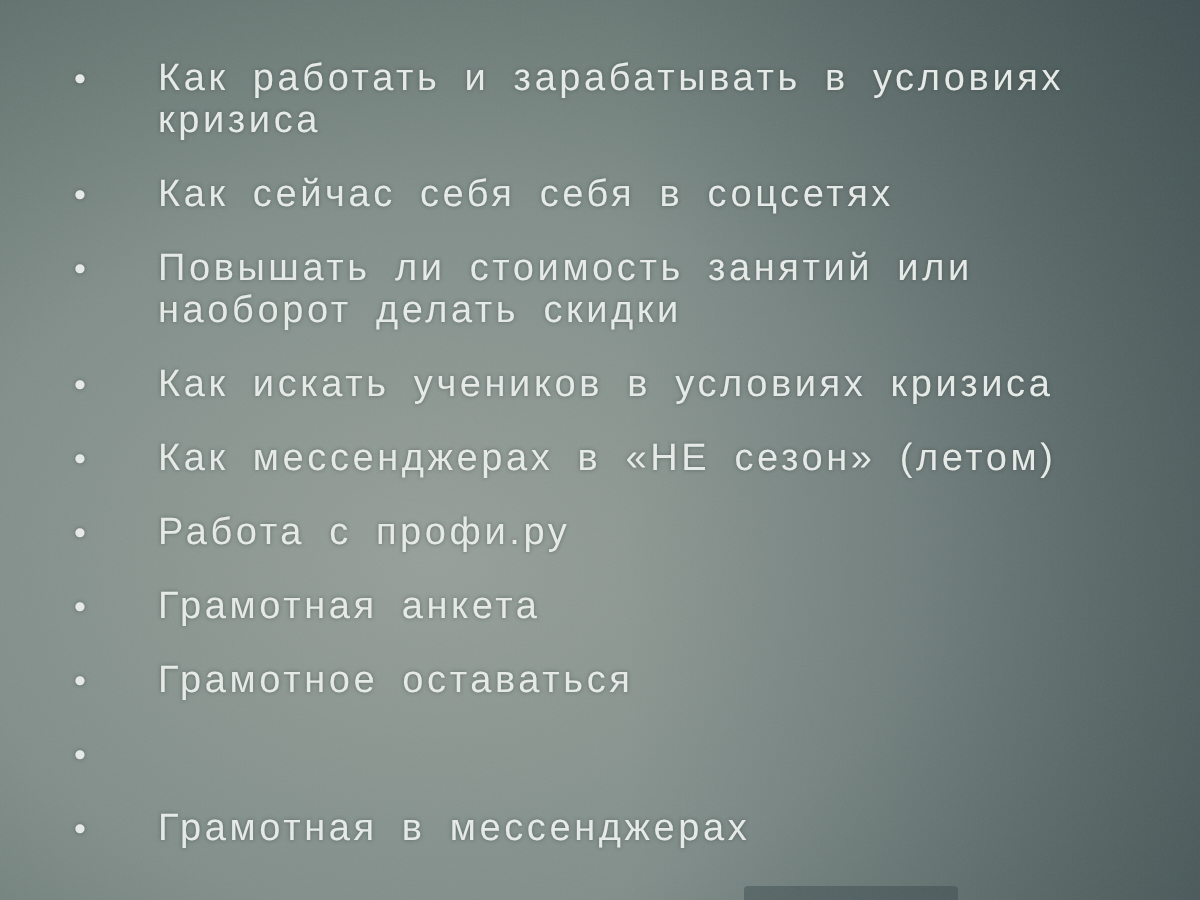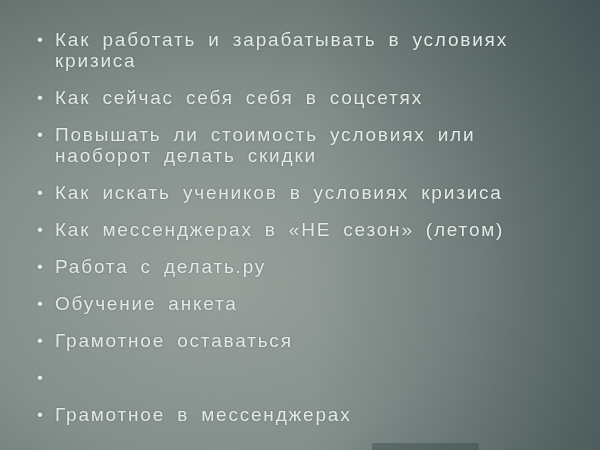--- a/index.html
+++ b/index.html
@@ -41,20 +41,21 @@
     text-shadow: 0 0 2px rgba(35,50,52,0.45);
   }
   .item-text {
     white-space: pre-line;
     color: var(--text-color);
     font-size: 19px;
     line-height: 21px;
     letter-spacing: 1.8px;
     word-spacing: 5px;
     text-shadow: 0 0 2px rgba(35,50,52,0.45);
+    margin-left: 24px;
   }
   .bottom-bar {
     position: absolute;
     z-index: 3;
     left: 372px;
     top: 443px;
     width: 107px;
     height: 9px;
     border-radius: 2px 2px 0 0;
     background: var(--bar-color);
@@ -77,49 +78,49 @@
     <span class="dot">•</span>
     <span class="item-text">Как работать и зарабатывать в условиях
 кризиса</span>
   </div>
       <div class="item">
     <span class="dot">•</span>
     <span class="item-text">Как сейчас себя себя в соцсетях</span>
   </div>
       <div class="item">
     <span class="dot">•</span>
-    <span class="item-text">Повышать ли стоимость условиях или
+    <span class="item-text">Повышать ли стоимость занятий или
 наоборот делать скидки</span>
   </div>
       <div class="item">
     <span class="dot">•</span>
     <span class="item-text">Как искать учеников в условиях кризиса</span>
   </div>
       <div class="item">
     <span class="dot">•</span>
     <span class="item-text">Как мессенджерах в «НЕ сезон» (летом)</span>
   </div>
       <div class="item">
     <span class="dot">•</span>
-    <span class="item-text">Работа с делать.ру</span>
+    <span class="item-text">Работа с профи.ру</span>
   </div>
       <div class="item">
     <span class="dot">•</span>
-    <span class="item-text">Обучение анкета</span>
+    <span class="item-text">Грамотная анкета</span>
   </div>
       <div class="item">
     <span class="dot">•</span>
     <span class="item-text">Грамотное оставаться</span>
   </div>
       <div class="item">
     <span class="dot">•</span>
   </div>
       <div class="item">
     <span class="dot">•</span>
-    <span class="item-text">Грамотное в мессенджерах</span>
+    <span class="item-text">Грамотная в мессенджерах</span>
   </div>
     </div>
   <div class="bottom-bar"></div>
   <svg class="grain" width="600" height="450">
     <filter id="noise">
       <feTurbulence type="fractalNoise" baseFrequency="0.85" numOctaves="2" stitchTiles="stitch"></feTurbulence>
       <feColorMatrix type="saturate" values="0"></feColorMatrix>
     </filter>
     <rect width="600" height="450" filter="url(#noise)" opacity="0.045"></rect>
   </svg>

